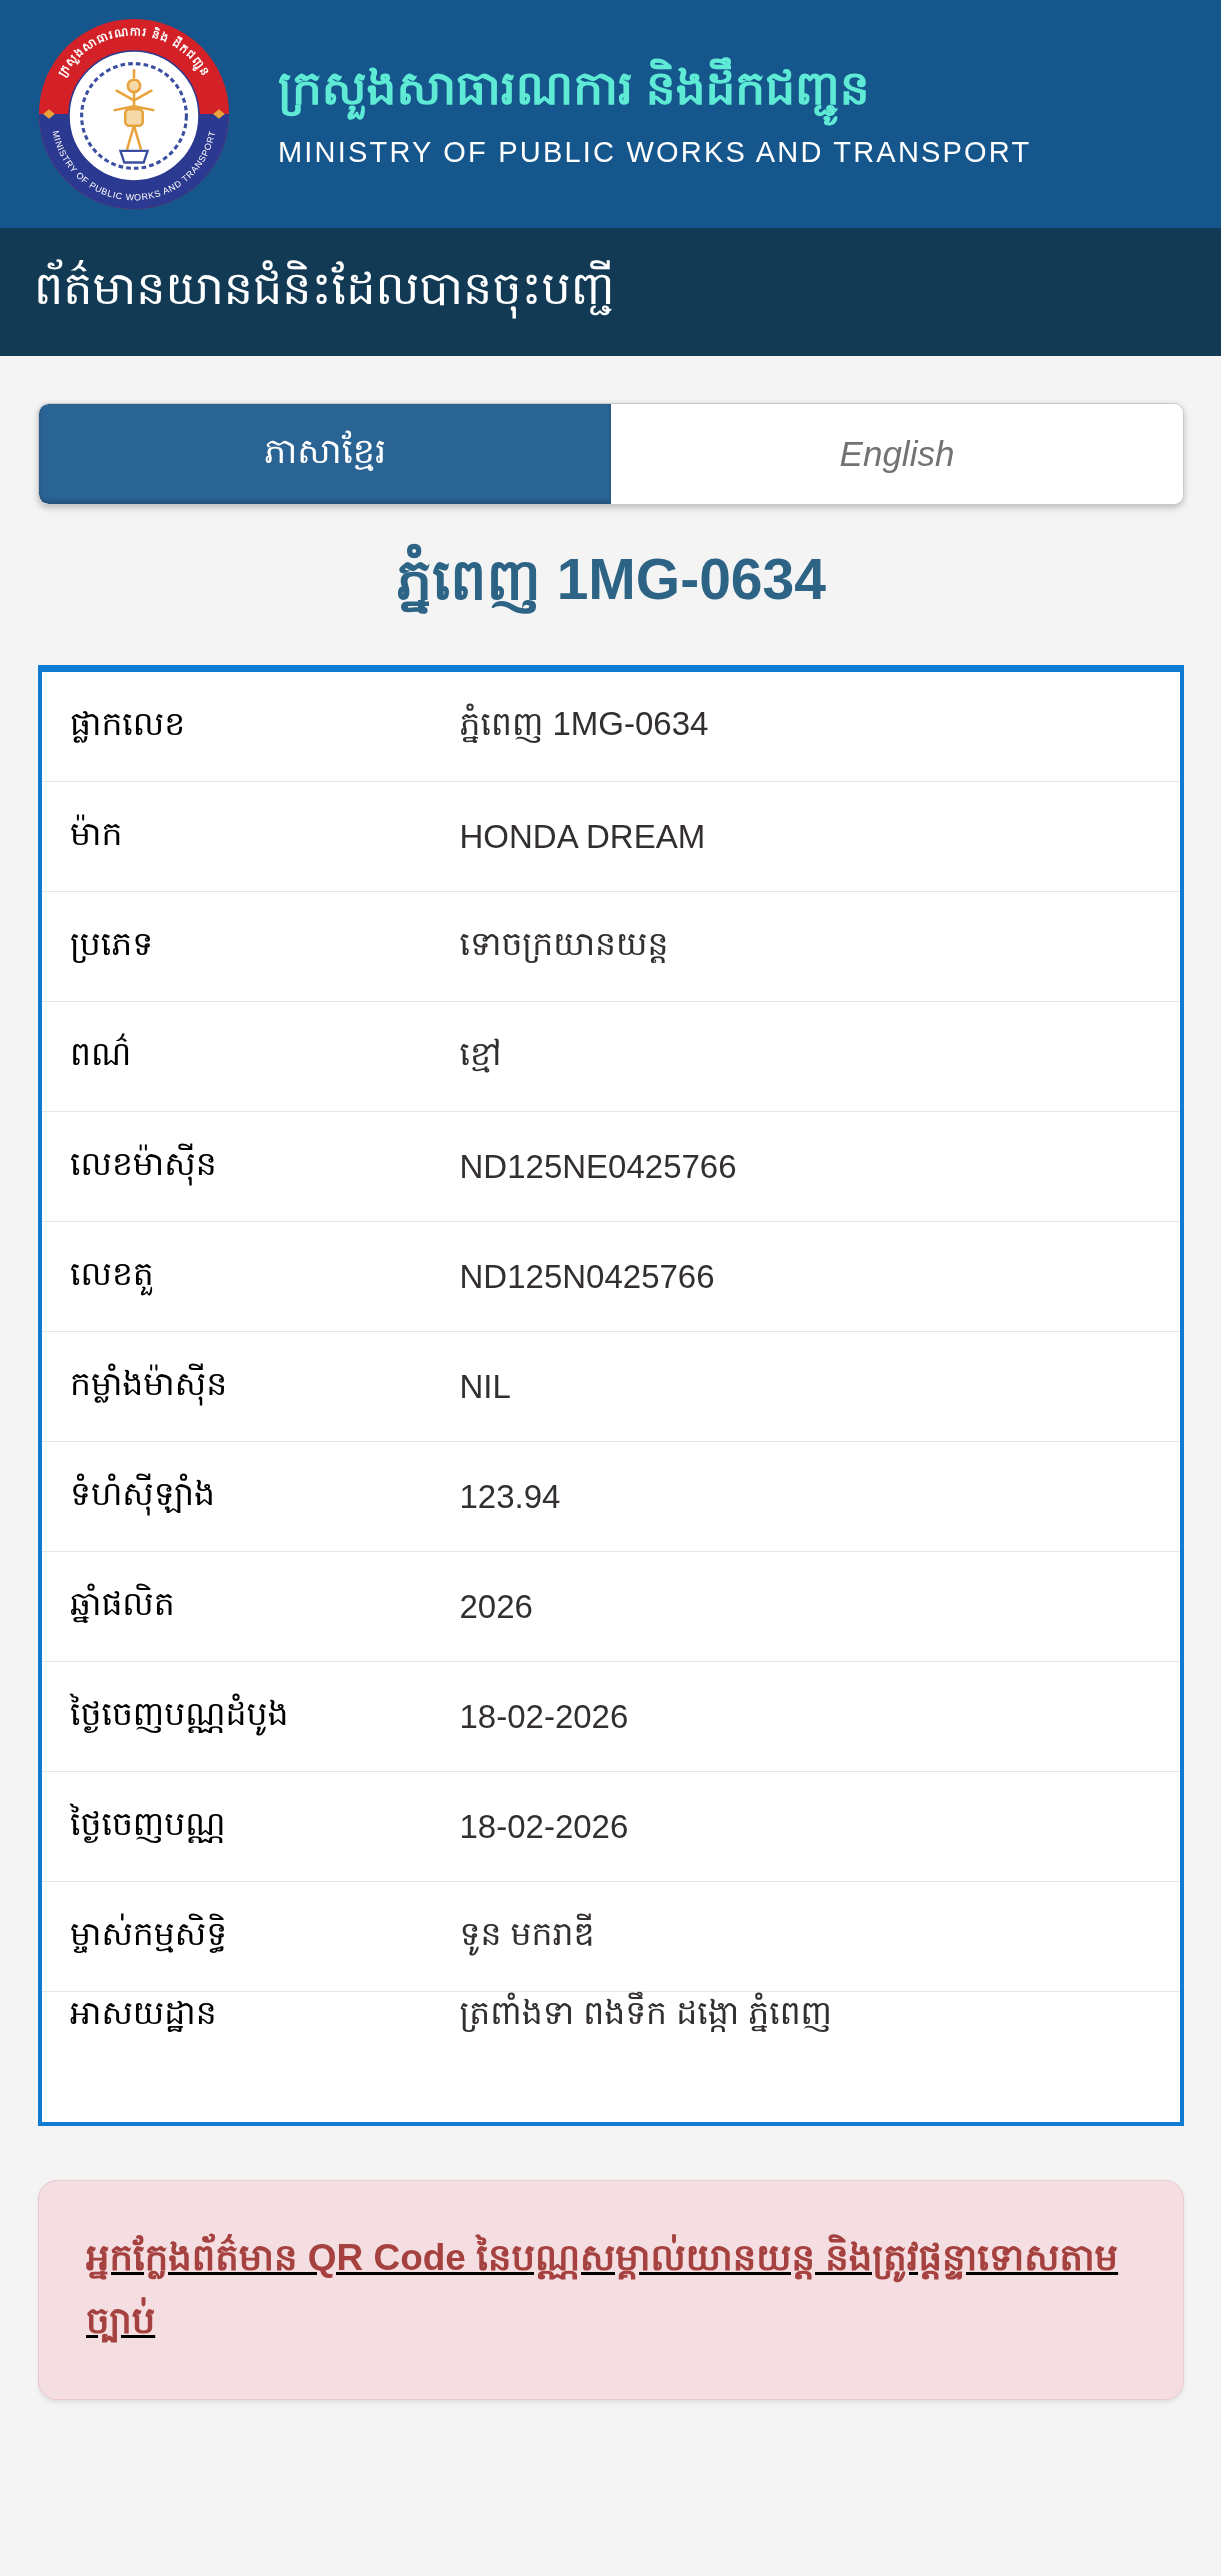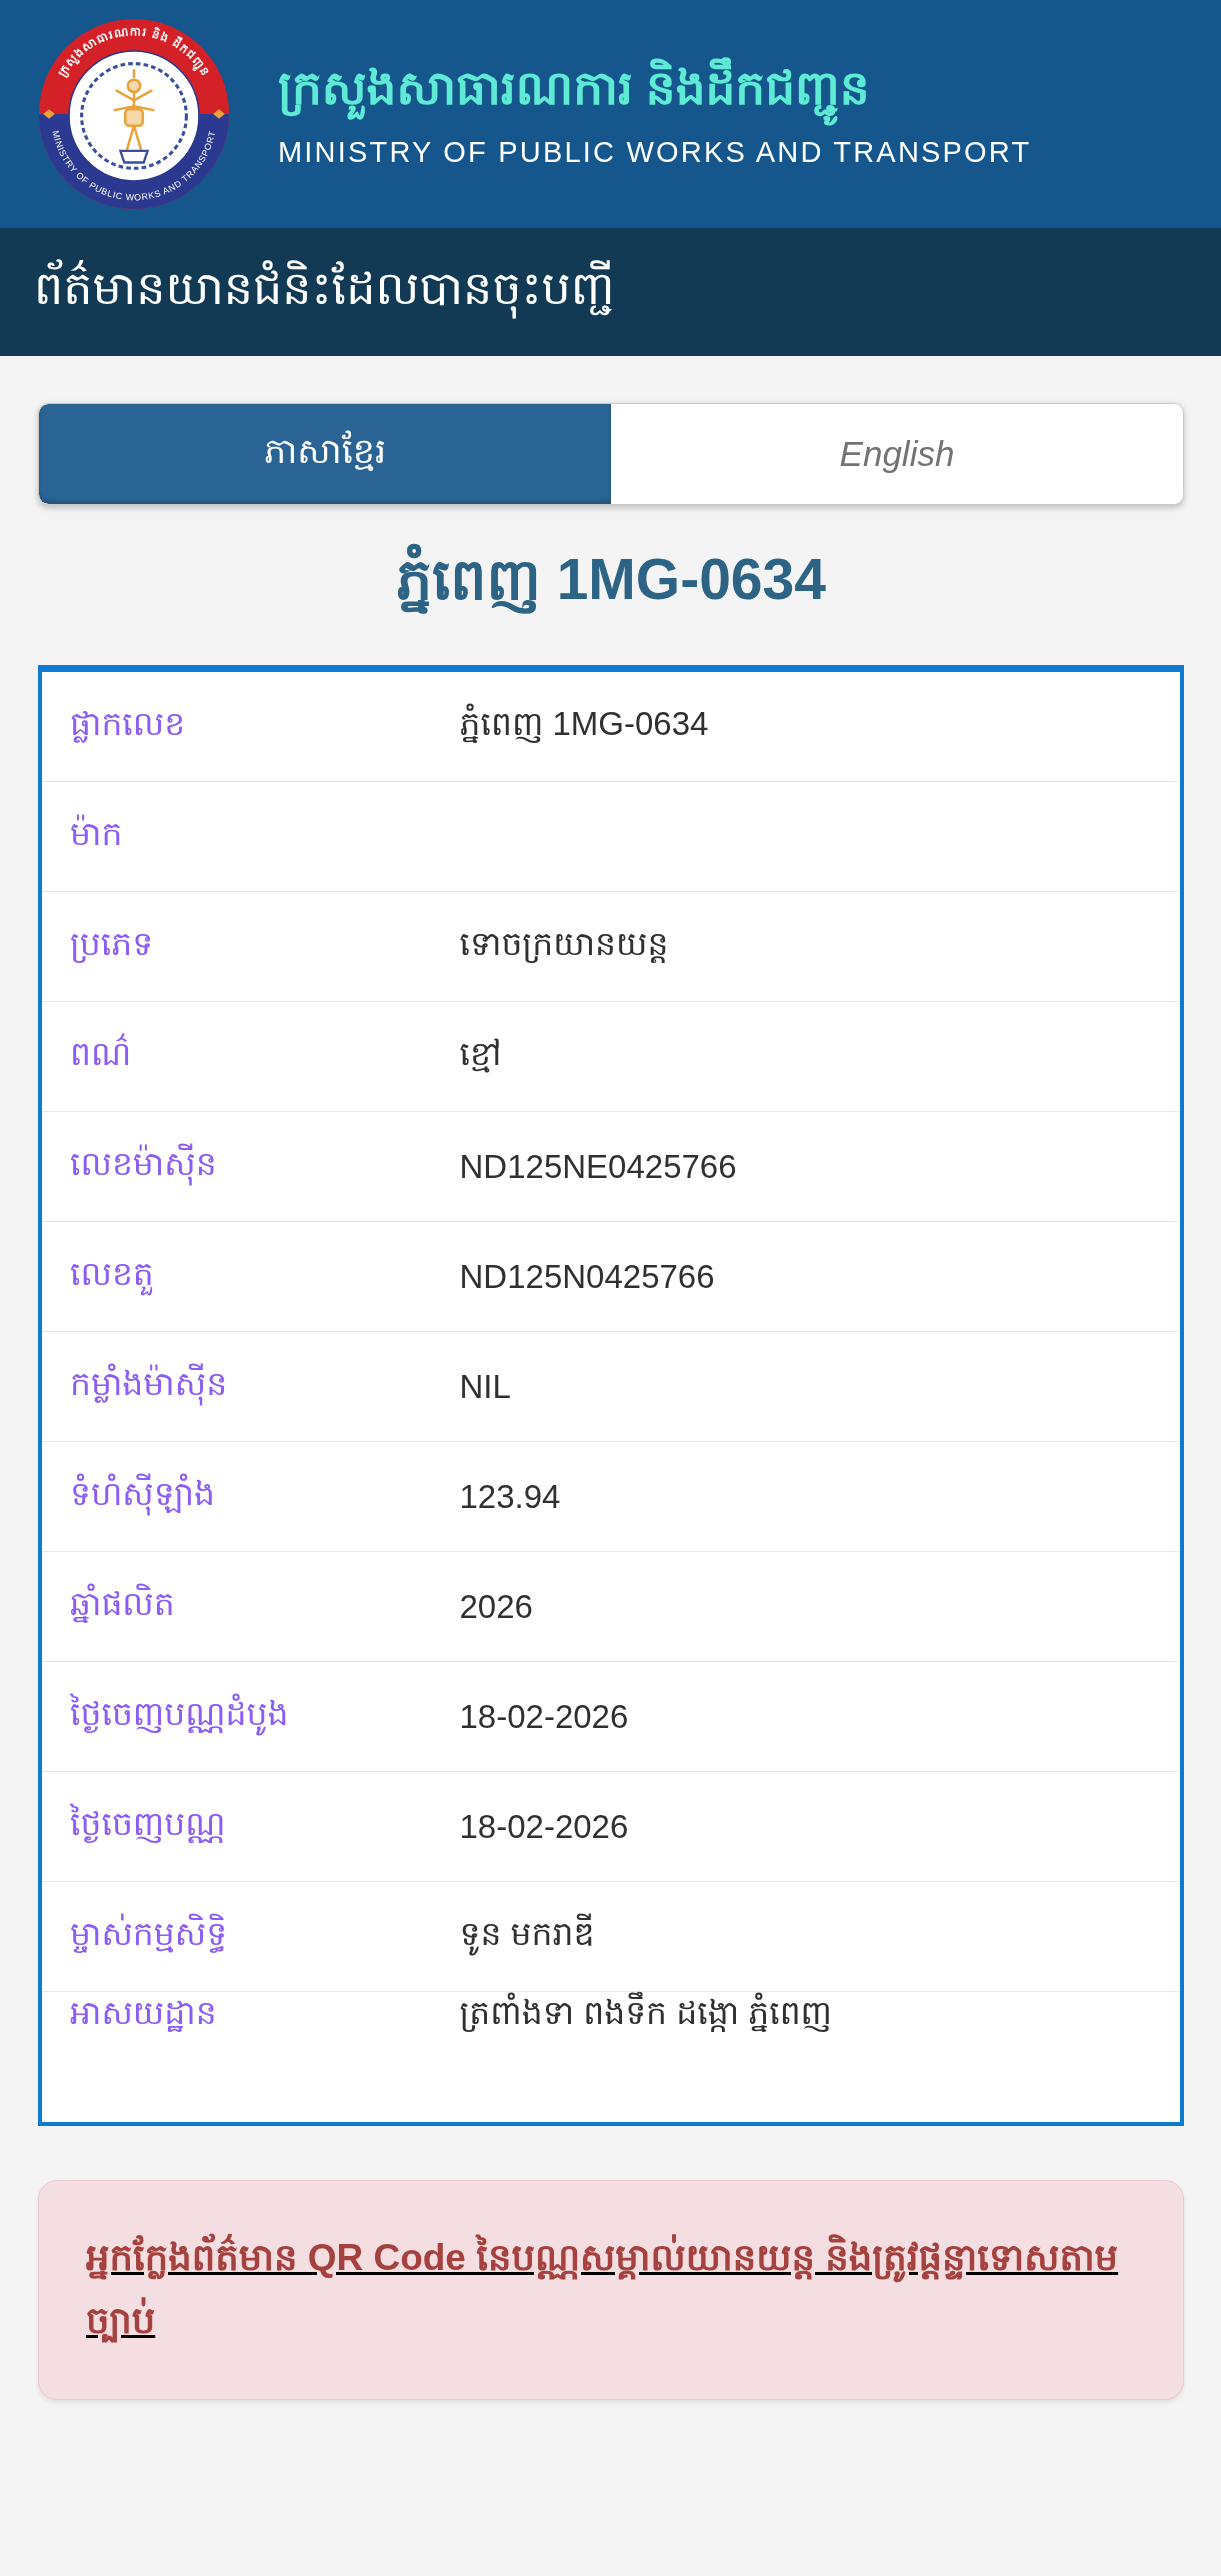--- a/index.html
+++ b/index.html
@@ -110,21 +110,21 @@
   }
   .info-row:last-child{
     border-bottom:none;
     padding-bottom:82px;
   }
   .info-label{
     width:36%;
     flex:0 0 auto;
     font-size:33px;
     font-weight:500;
-    color:#8b5cf6;
+    color:#000000;
     padding-right:14.7px;
     box-sizing:border-box;
   }
   .info-value{
     flex:1 1 auto;
     font-size:33px;
     font-weight:400;
     color:#332f2e;
   }
   
@@ -210,20 +210,21 @@
 
 <div class="page-title">ភ្នំពេញ 1MG-0634</div>
 
 <div class="info-card" id="info-card">
     <div class="info-row">
       <div class="info-label">ផ្លាកលេខ</div>
       <div class="info-value">ភ្នំពេញ 1MG-0634</div>
     </div>
     <div class="info-row">
       <div class="info-label">ម៉ាក</div>
+      <div class="info-value">HONDA DREAM</div>
     </div>
     <div class="info-row">
       <div class="info-label">ប្រភេទ</div>
       <div class="info-value">ទោចក្រយានយន្ត</div>
     </div>
     <div class="info-row">
       <div class="info-label">ពណ៌</div>
       <div class="info-value">ខ្មៅ</div>
     </div>
     <div class="info-row">

